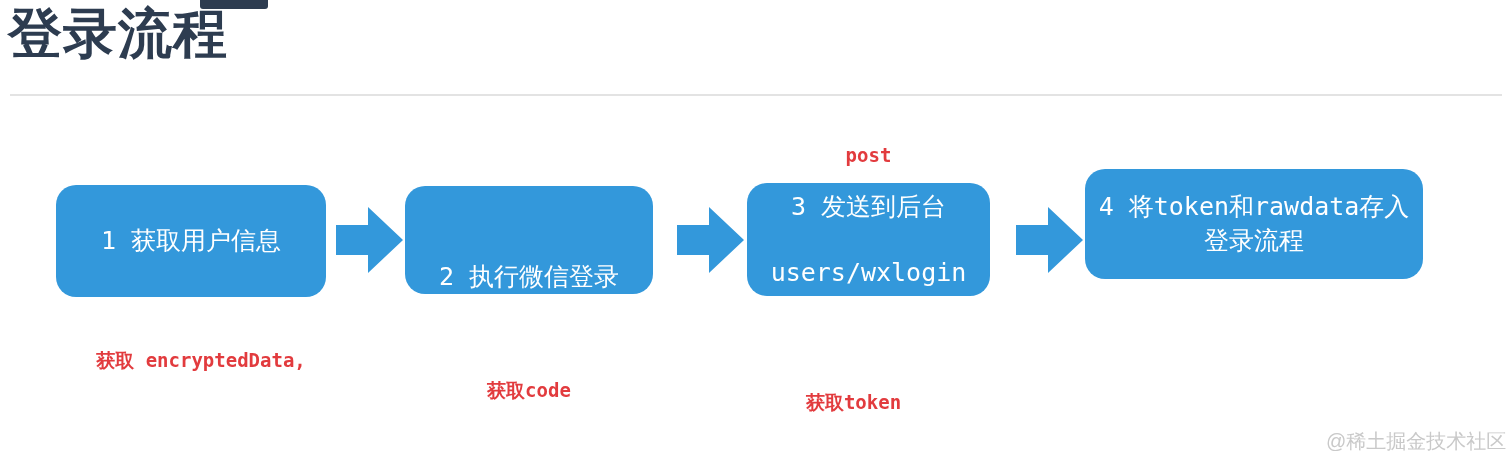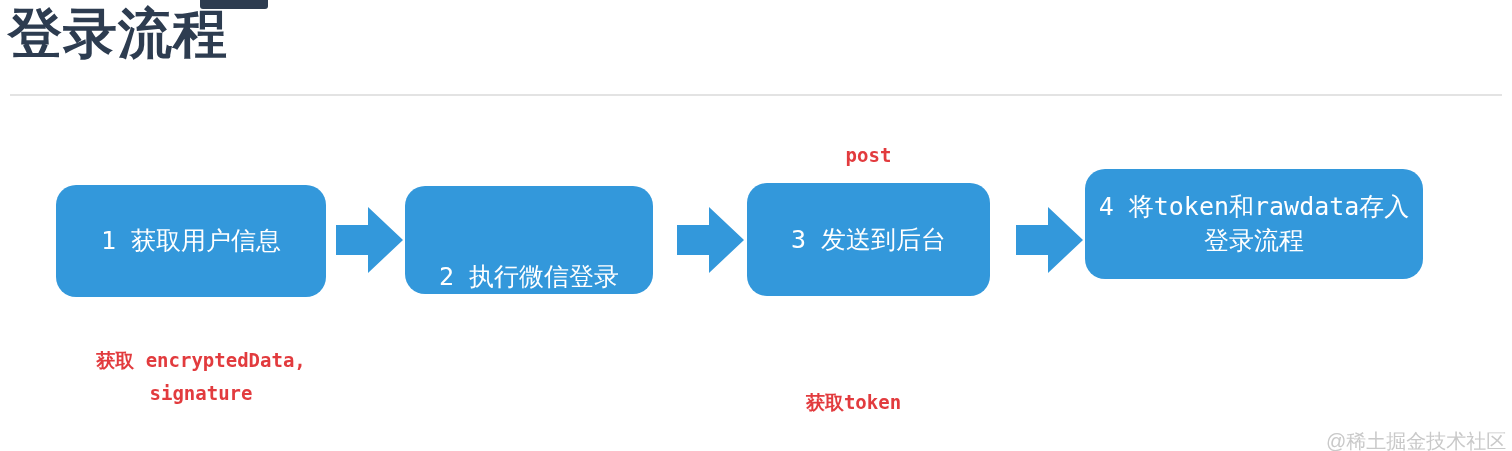--- a/index.html
+++ b/index.html
@@ -123,34 +123,35 @@
   <div class="flow-box" id="box2">
     <span>2 执行微信登录</span>
   </div>
 
   <svg class="flow-arrow" id="arrow2" viewBox="0 0 67 66" xmlns="http://www.w3.org/2000/svg">
     <polygon points="0,18 32,18 32,0 67,33 32,66 32,48 0,48"></polygon>
   </svg>
 
   <div class="flow-box" id="box3">
     <span>3 发送到后台</span>
+    <span>users/wxlogin</span>
   </div>
 
   <svg class="flow-arrow" id="arrow3" viewBox="0 0 67 66" xmlns="http://www.w3.org/2000/svg">
     <polygon points="0,18 32,18 32,0 67,33 32,66 32,48 0,48"></polygon>
   </svg>
 
   <div class="flow-box" id="box4">
     <span>4 将token和rawdata存入</span>
     <span>登录流程</span>
   </div>
 
   <div class="annotation" id="annotation-1">
     <div>获取 encryptedData,</div>
-    <div>signature</div>
   </div>
 
+  <div class="annotation" id="annotation-2">获取code</div>
 
   <div class="annotation" id="annotation-3">获取token</div>
 
   <div class="watermark">@稀土掘金技术社区</div>
 
 </div>
 
 </body></html>

